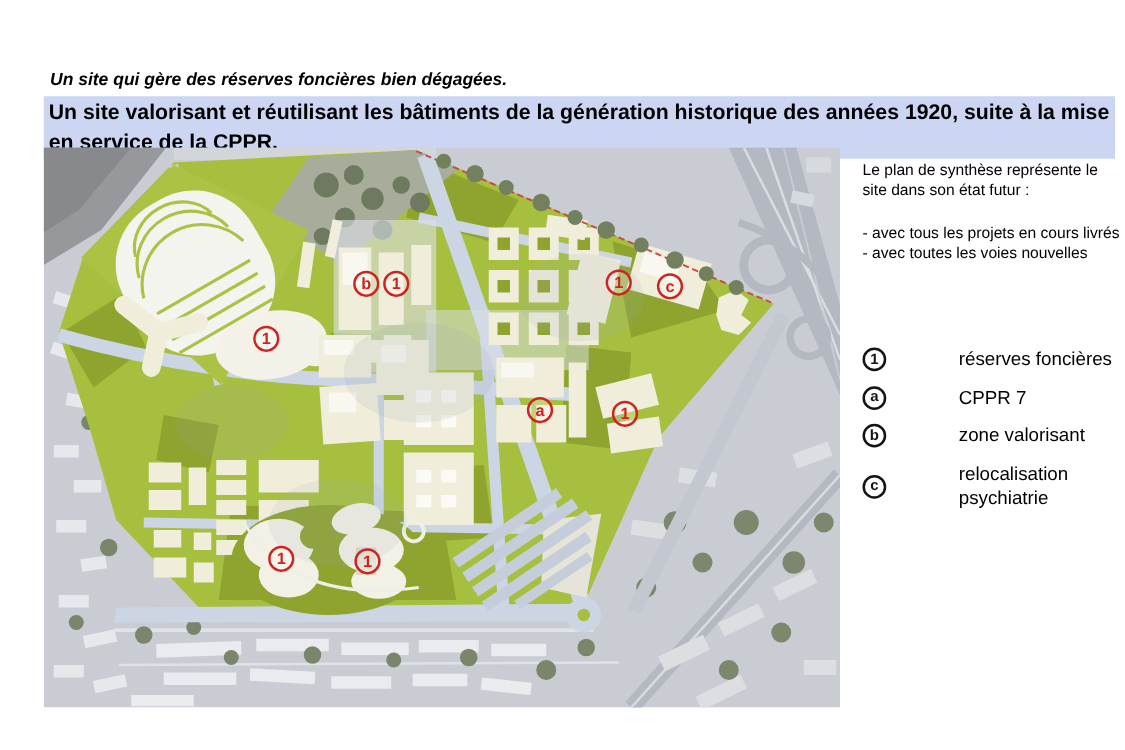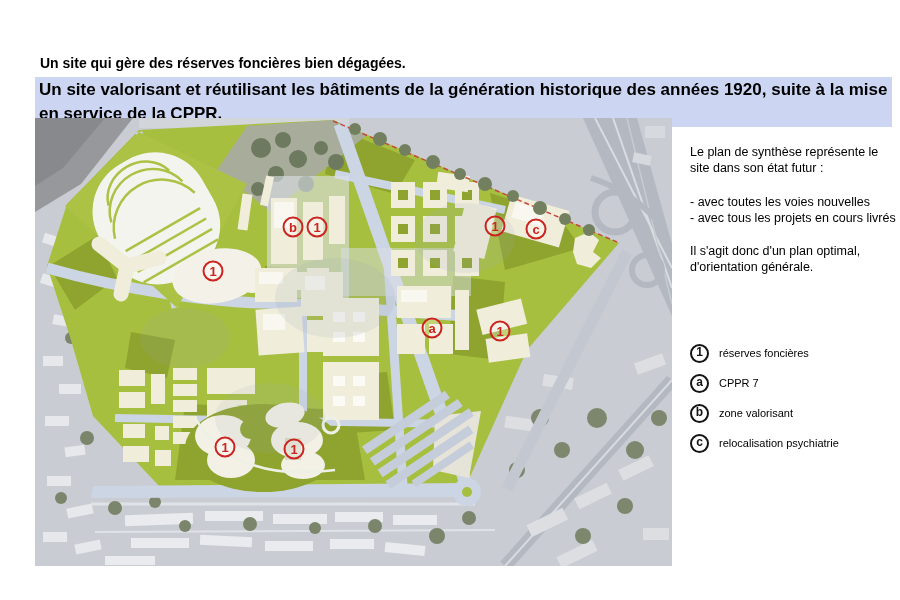--- a/index.html
+++ b/index.html
@@ -1,36 +1,36 @@
 <!DOCTYPE html>
 <html style="--highlight-band: #ccd6f2; --marker-red: #cc2420; --plan-green: #a7bf3f; --plan-green-dark: #8ea42e; --building-cream: #f0edda; --road-blue-gray: #ccd5e3; --aerial-gray: #c9ccd2;"><head>
 <meta charset="utf-8">
 <style>
   html,body{margin:0;padding:0;background:#ffffff;}
   .page{position:relative;width:900px;height:600px;background:#ffffff;overflow:hidden;
         font-family:"Liberation Sans",sans-serif;color:#000;}
-  .title{position:absolute;left:40px;top:55px;font-size:14px;font-weight:bold;line-height:1.2;}
+  .title{position:absolute;left:40px;top:55px;font-size:14px;font-weight:bold;line-height:1.2;font-style:italic;}
   .subtitle{position:absolute;left:35px;top:77px;width:849px;background:var(--highlight-band,#ccd6f2);
         font-size:17px;font-weight:bold;line-height:1.42;padding:1px 4px;}
   .map{position:absolute;left:35px;top:118px;width:637px;height:448px;}
   .map svg{display:block;width:637px;height:448px;}
   .markers{position:absolute;left:0;top:0;width:637px;height:448px;}
   .marker{position:absolute;width:21px;height:21px;box-sizing:border-box;border-radius:50%;
         border:2px solid var(--marker-red,#cc2222);color:var(--marker-red,#cc2222);
         background:rgba(255,255,255,0.30);font-size:13px;font-weight:bold;
         display:flex;align-items:center;justify-content:center;transform:translate(-50%,-50%);}
   .panel{position:absolute;left:690px;top:128px;width:206px;font-size:12.5px;line-height:1.3;}
-  .panel .para{margin:16px 0 17px 0;}
+  .panel .para{margin:0 0 17px 0;}
   .panel .bullets{margin:0 0 17px 0;}
   .legend{margin-top:68px;}
   .legend-row{display:flex;align-items:center;margin-bottom:11px;}
   .legend-symbol{flex:0 0 auto;width:19px;height:19px;box-sizing:border-box;border:2px solid #141414;
         border-radius:50%;display:flex;align-items:center;justify-content:center;
         font-size:12px;font-weight:bold;color:#141414;margin-right:10px;}
-  .legend-label{font-size:11px;}
+  .legend-label{font-size:15px;margin-left:48px;}
 </style>
 </head>
 <body>
 
 <div class="page">
 
   <div class="title">Un site qui gère des réserves foncières bien dégagées.</div>
   <div class="subtitle">Un site valorisant et réutilisant les bâtiments de la génération historique des années 1920, suite à la mise en service de la CPPR.</div>
 
   <div class="map">
@@ -342,24 +342,23 @@
         <div class="marker" style="left: 397px; top: 210px;">a</div>
         <div class="marker" style="left: 465px; top: 213px;">1</div>
         <div class="marker" style="left: 190px; top: 329px;">1</div>
         <div class="marker" style="left: 259px; top: 331px;">1</div>
       </div>
   </div>
 
   <aside class="panel">
     <p class="para">Le plan de synthèse représente le site dans son état futur :</p>
     <div class="bullets">
+        <div>- avec tous les projets en cours livrés</div>
         <div>- avec toutes les voies nouvelles</div>
-        <div>- avec tous les projets en cours livrés</div>
       </div>
-    <p class="para">Il s'agit donc d'un plan optimal, d'orientation générale.</p>
     <div class="legend">
         <div class="legend-row">
           <span class="legend-symbol">1</span>
           <span class="legend-label">réserves foncières</span>
         </div>
         <div class="legend-row">
           <span class="legend-symbol">a</span>
           <span class="legend-label">CPPR 7</span>
         </div>
         <div class="legend-row">

